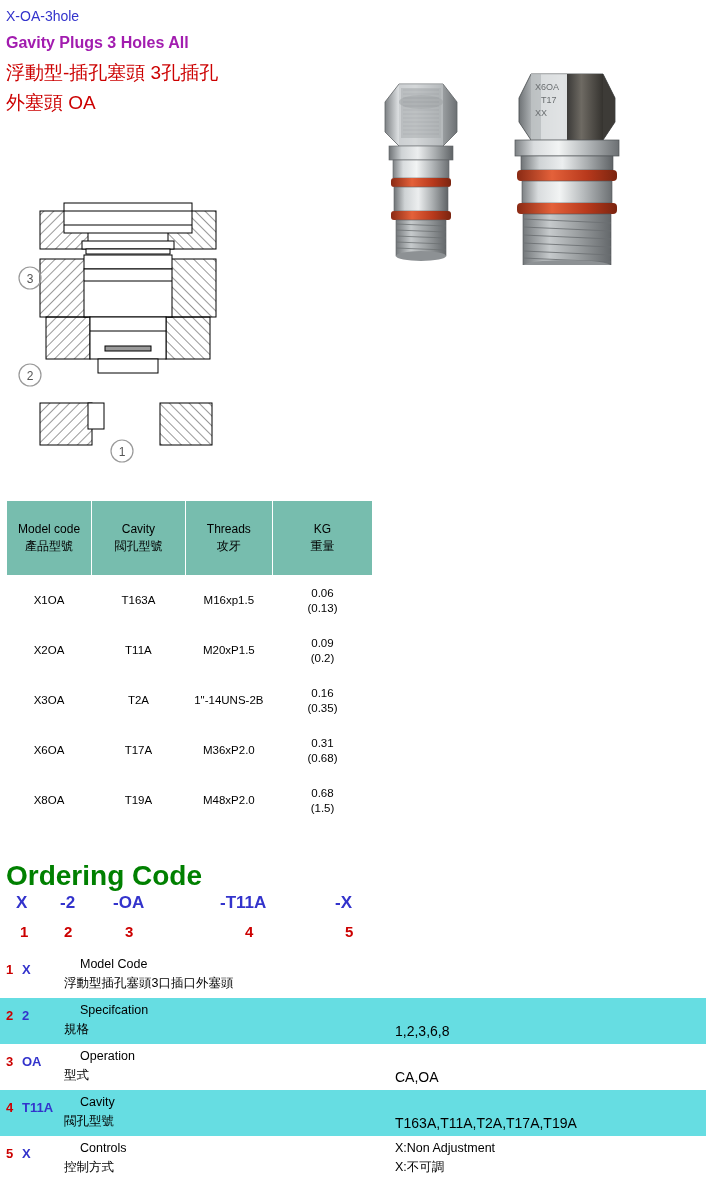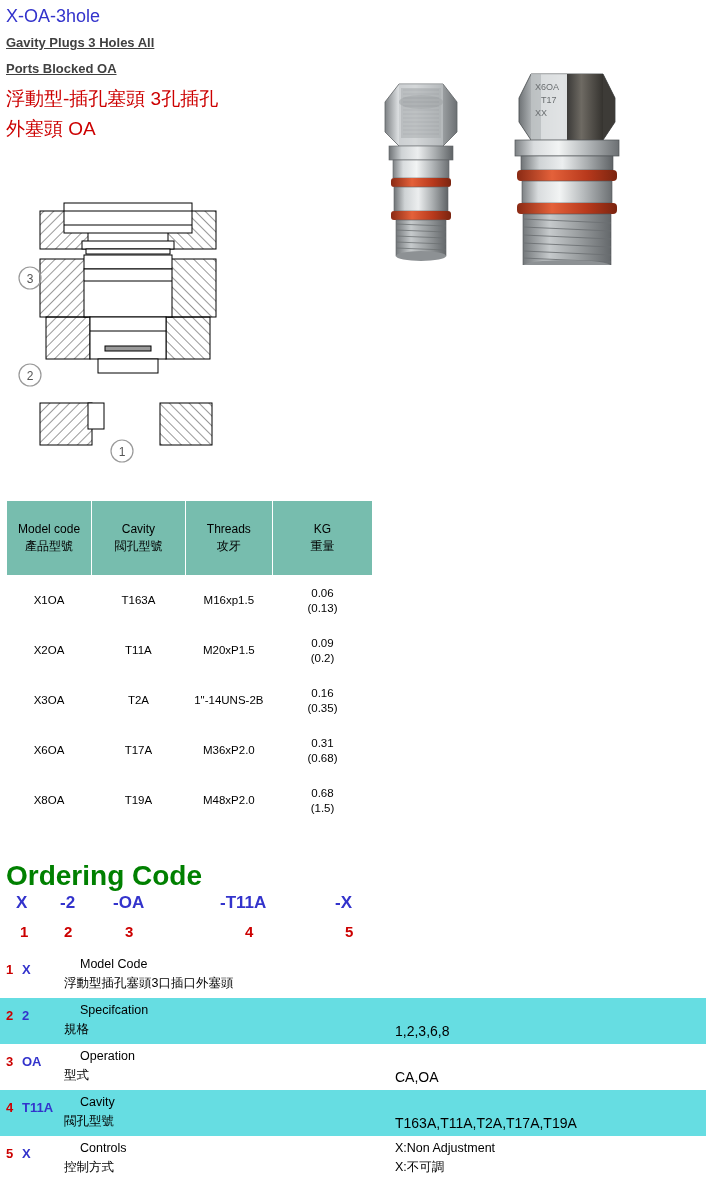--- a/index.html
+++ b/index.html
@@ -17,31 +17,30 @@
   }
 
   
   #header-block {
     position: absolute;
     left: 6px; top: 6px;
     width: 330px;
   }
   #part-code {
     color: #3333cc;
-    font-size: 18px;
+    font-size: 14px;
     line-height: 20px;
     margin-bottom: 4px;
   }
   #title-en {
-    color: #404040;
-    font-size: 13px;
+    color: #a21caf;
+    font-size: 16px;
     font-weight: bold;
     line-height: 26px;
     width: 290px;
-    text-decoration: underline;
   }
   #title-cn {
     color: #cc0000;
     font-size: 19px;
     font-weight: normal;
     line-height: 30px;
     width: 290px;
     margin-top: 2px;
   }
 
@@ -185,21 +184,20 @@
     font-size: 12px; fill: #555;
   }
 </style>
 </head>
 <body>
 
 <div id="header-block">
   <div id="part-code">X-OA-3hole</div>
   <div id="title-en">
     <span>Gavity Plugs 3 Holes All</span><br>
-    <span>Ports Blocked OA</span>
   </div>
   <div id="title-cn">
     <span>浮動型-插孔塞頭 3孔插孔</span><br>
     <span>外塞頭 OA</span>
   </div>
 </div>
 
 <div id="photos">
   <svg width="340" height="215" viewBox="0 0 340 215">
     <defs>

